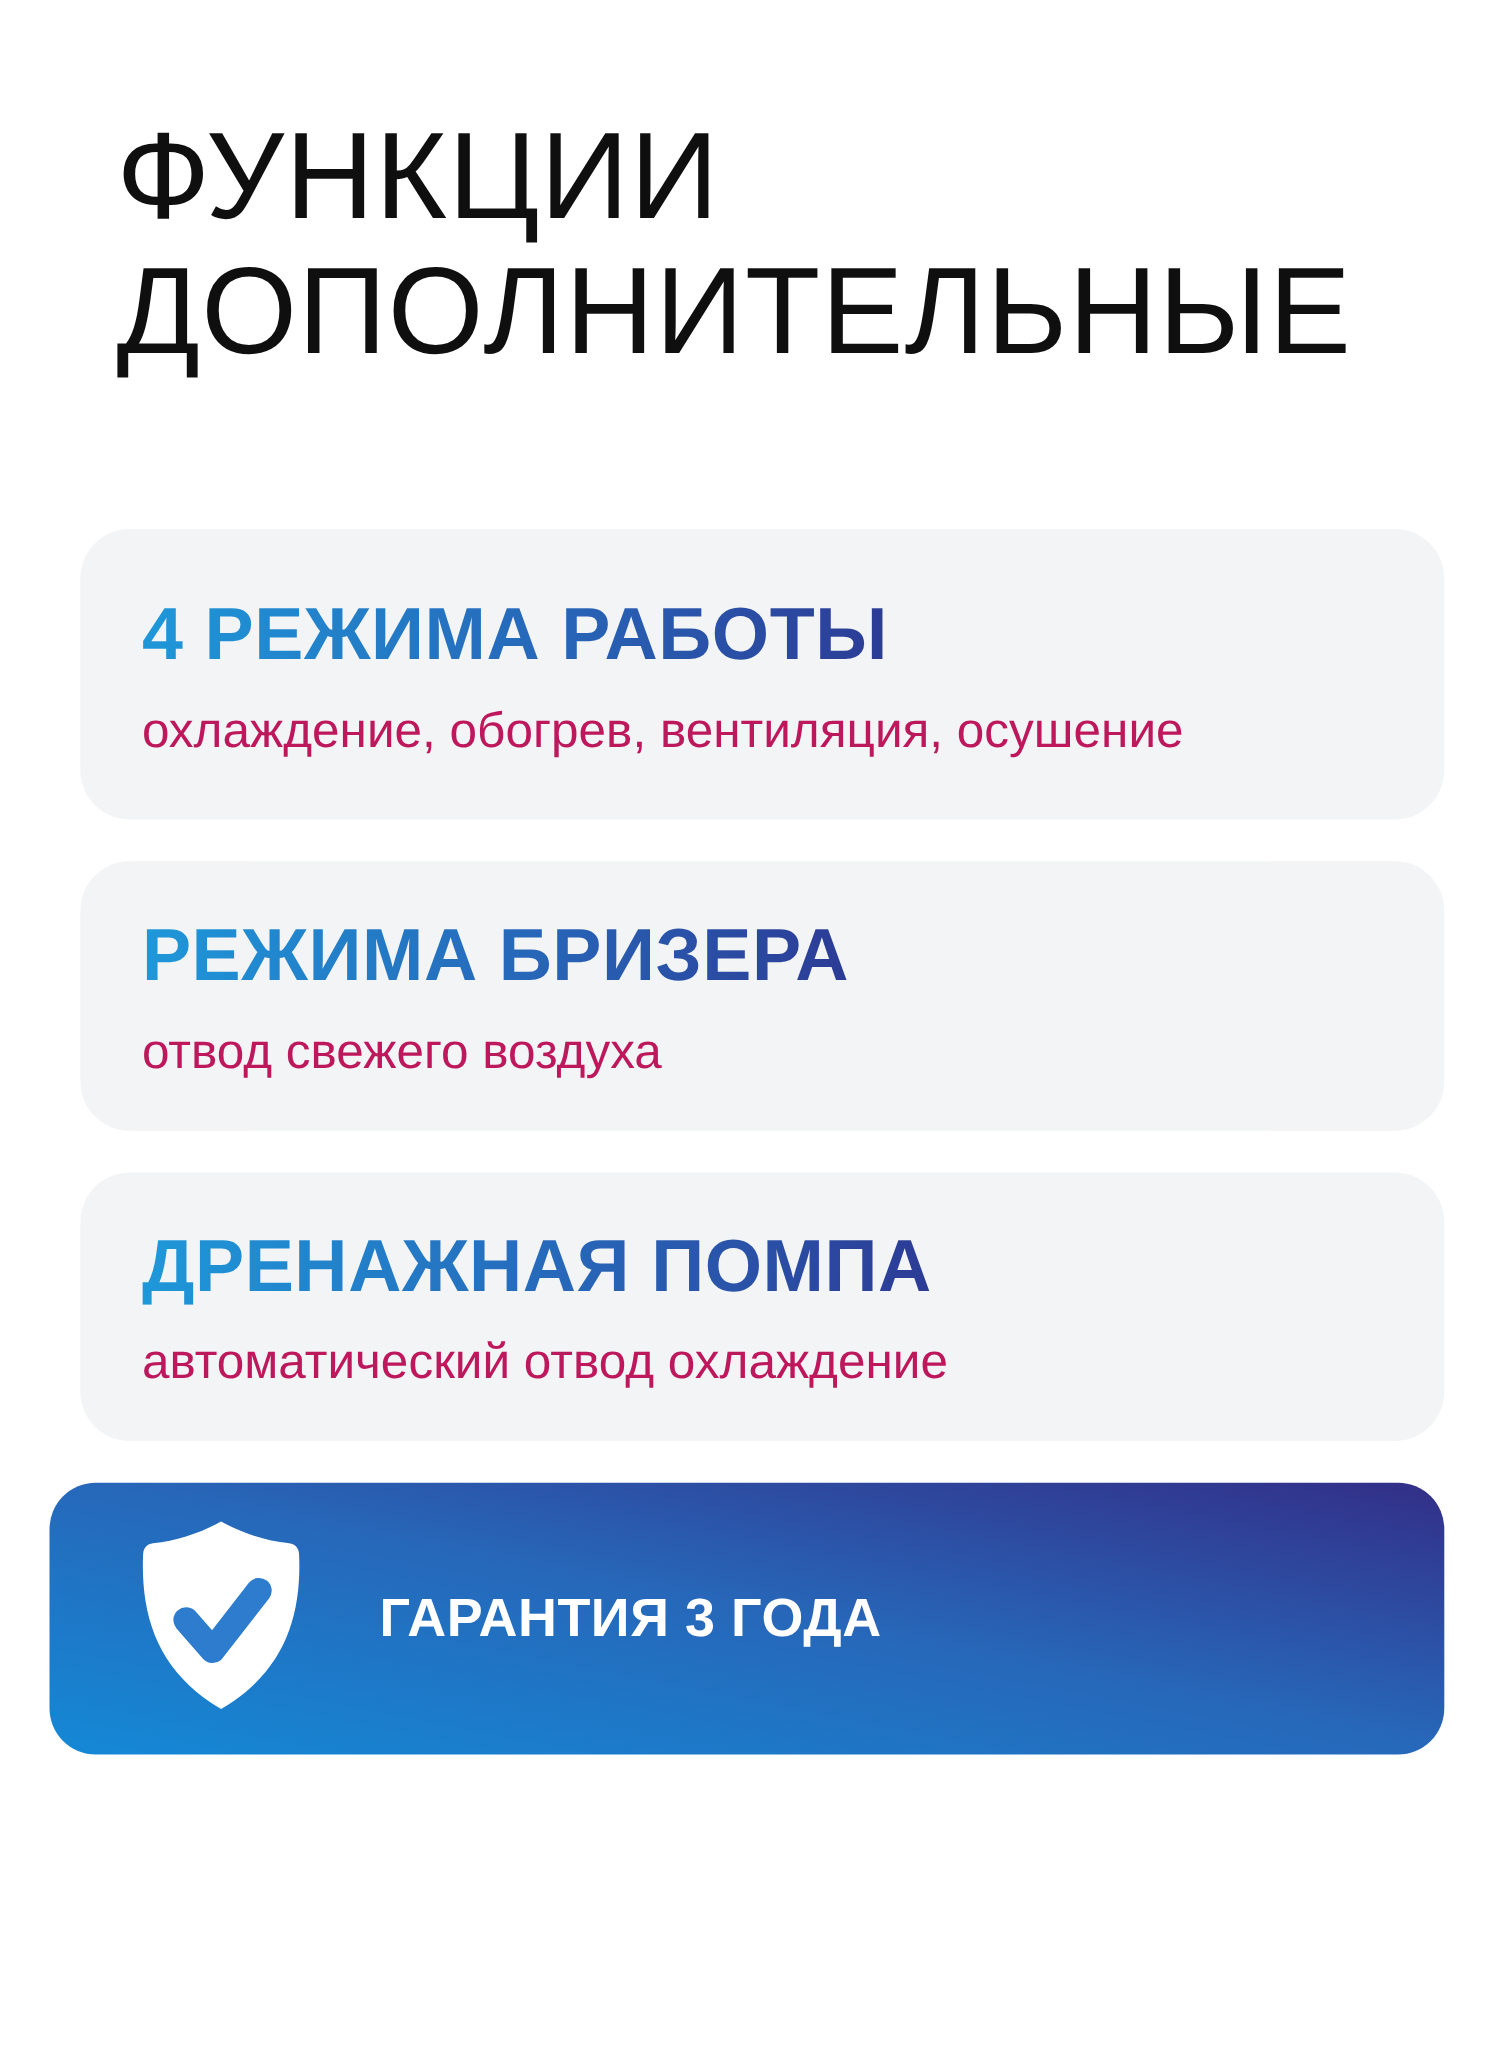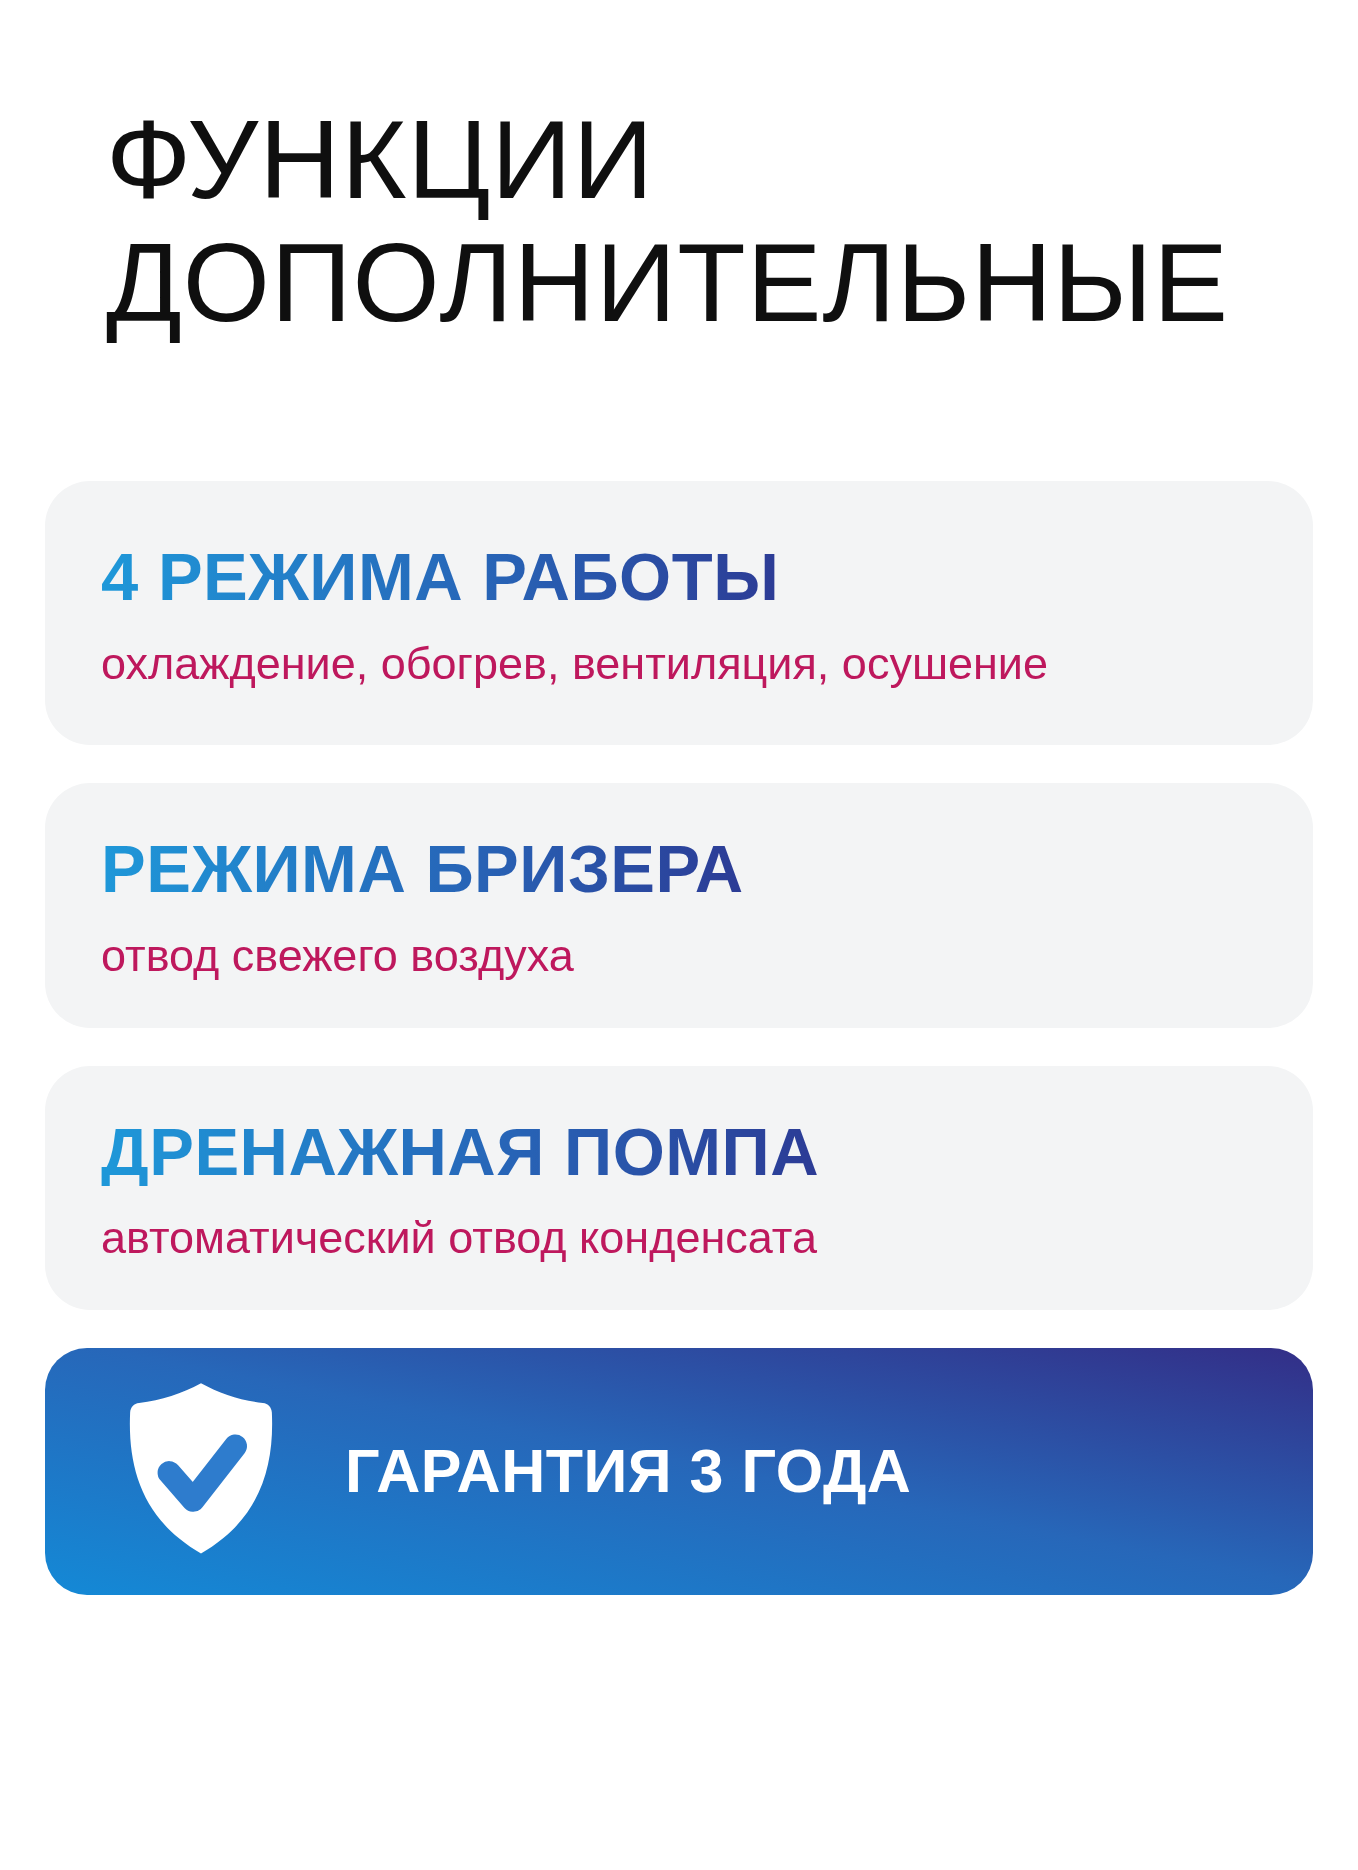--- a/index.html
+++ b/index.html
@@ -18,20 +18,21 @@
     margin: 0;
     padding: 98px 40px 0 106px;
     font-size: 112px;
     font-weight: 300;
     line-height: 1.1;
     letter-spacing: 1px;
     color: #0f0f0f;
   }
   .cards {
     margin-top: 137px;
+    margin-left: 28px;
   }
   .card {
     margin: 0 45px 38px 45px;
     background: #f3f4f5;
     border-radius: 45px;
     padding: 52px 56px 46px 56px;
   }
   .card--first {
     padding-top: 62px;
     padding-bottom: 56px;
@@ -72,21 +73,21 @@
     padding: 0 40px 0 70px;
   }
   .shield-wrap {
     flex: 0 0 auto;
     width: 172px;
     height: 186px;
   }
   .banner-text {
     margin-left: 58px;
     color: #ffffff;
-    font-size: 61px;
+    font-size: 49px;
     font-weight: 800;
     letter-spacing: 0.5px;
     line-height: 1.33;
     white-space: nowrap;
   }
 </style>
 </head>
 <body>
 
 <main>
@@ -103,21 +104,21 @@
       <p class="card-subtitle">охлаждение, обогрев, вентиляция, осушение</p>
     </section>
 
     <section class="card">
       <h2 class="card-title">РЕЖИМА БРИЗЕРА</h2>
       <p class="card-subtitle">отвод свежего воздуха</p>
     </section>
 
     <section class="card">
       <h2 class="card-title">ДРЕНАЖНАЯ ПОМПА</h2>
-      <p class="card-subtitle">автоматический отвод конденсата</p>
+      <p class="card-subtitle">автоматический отвод охлаждение</p>
     </section>
 
 
   </div>
 
   <div class="banner">
     <span class="shield-wrap">
       <svg viewBox="0 0 100 108" width="172" height="186" aria-hidden="true">
         <path d="M50 3
                  C61 9 73 13 86 14.5

